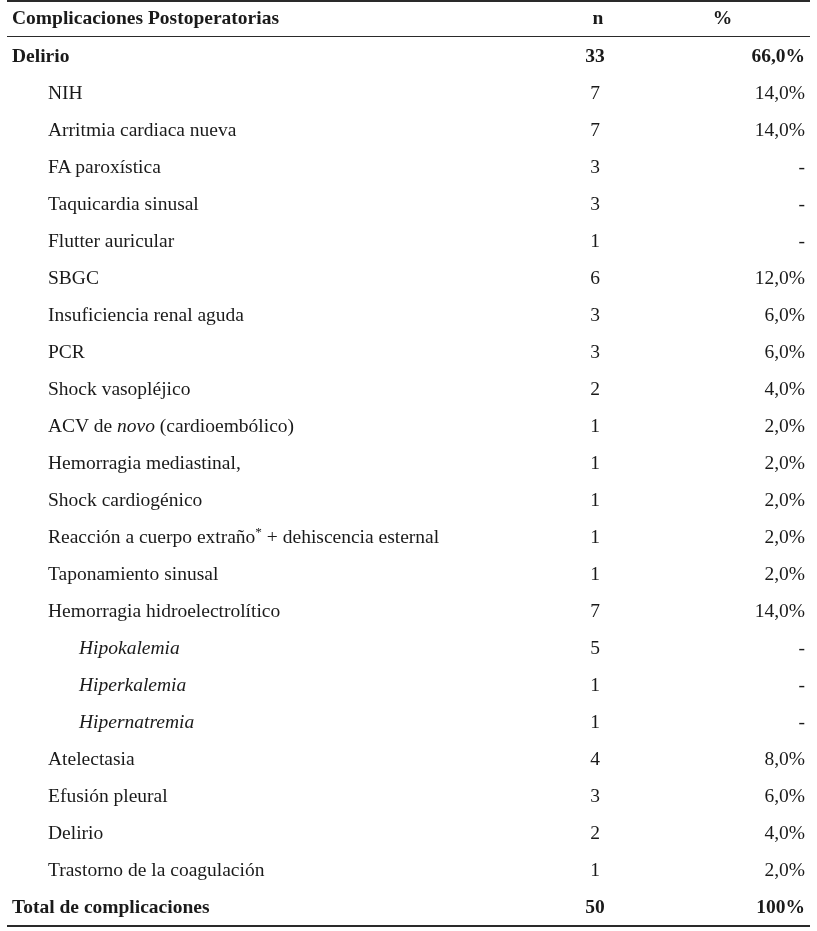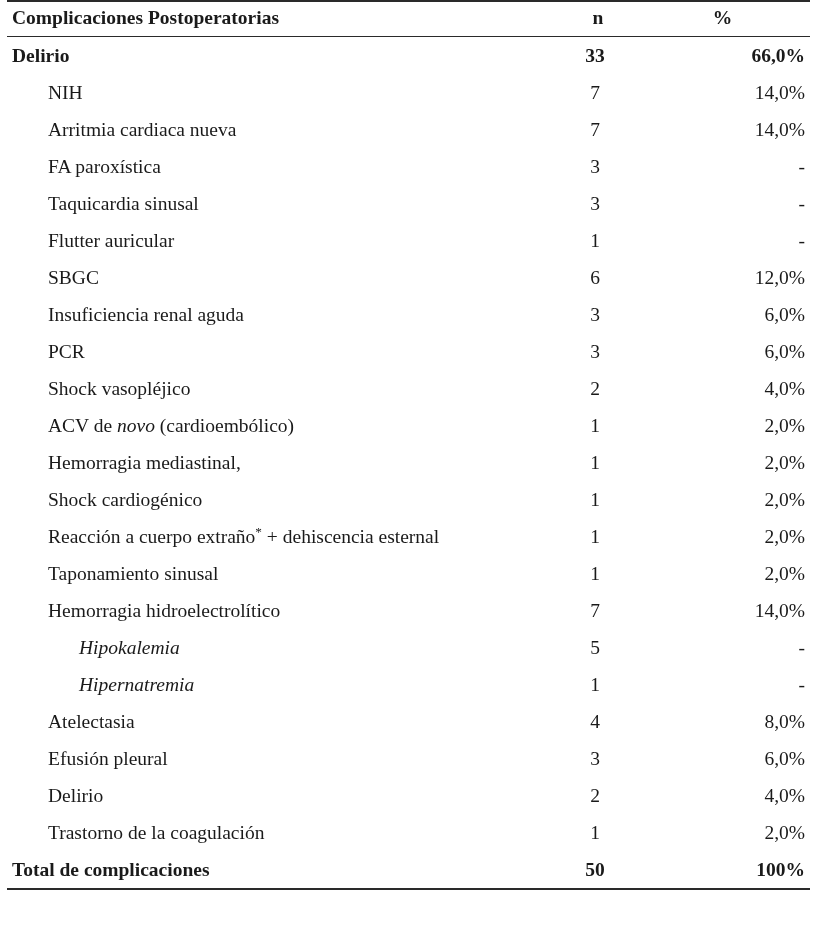--- a/index.html
+++ b/index.html
@@ -165,20 +165,25 @@
           <td class="c-label lvl-1">Hemorragia hidroelectrolítico</td>
           <td class="c-n">7</td>
           <td class="c-pct">14,0%</td>
         </tr>
         <tr>
           <td class="c-label lvl-2">Hipokalemia</td>
           <td class="c-n">5</td>
           <td class="c-pct">-</td>
         </tr>
         <tr>
+          <td class="c-label lvl-2">Hiperkalemia</td>
+          <td class="c-n">1</td>
+          <td class="c-pct">-</td>
+        </tr>
+        <tr>
           <td class="c-label lvl-2">Hipernatremia</td>
           <td class="c-n">1</td>
           <td class="c-pct">-</td>
         </tr>
         <tr>
           <td class="c-label lvl-1">Atelectasia</td>
           <td class="c-n">4</td>
           <td class="c-pct">8,0%</td>
         </tr>
         <tr>

